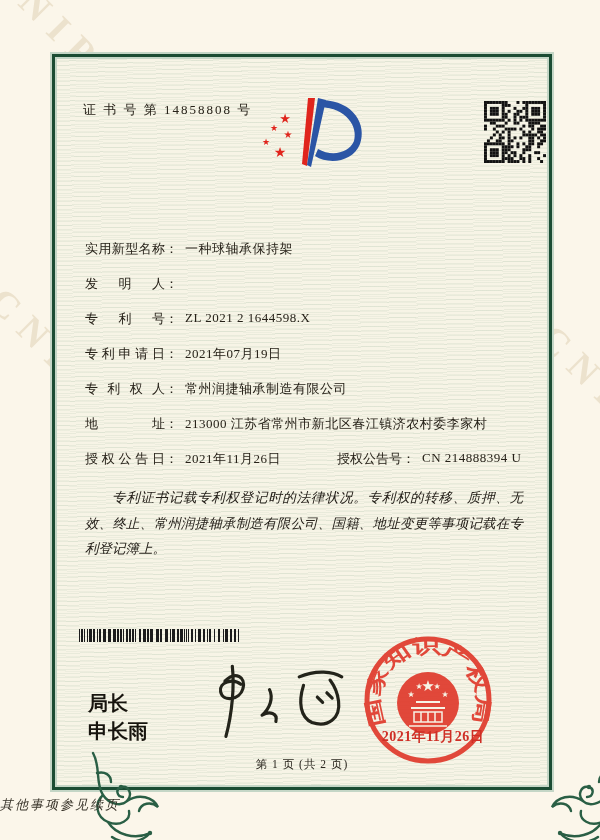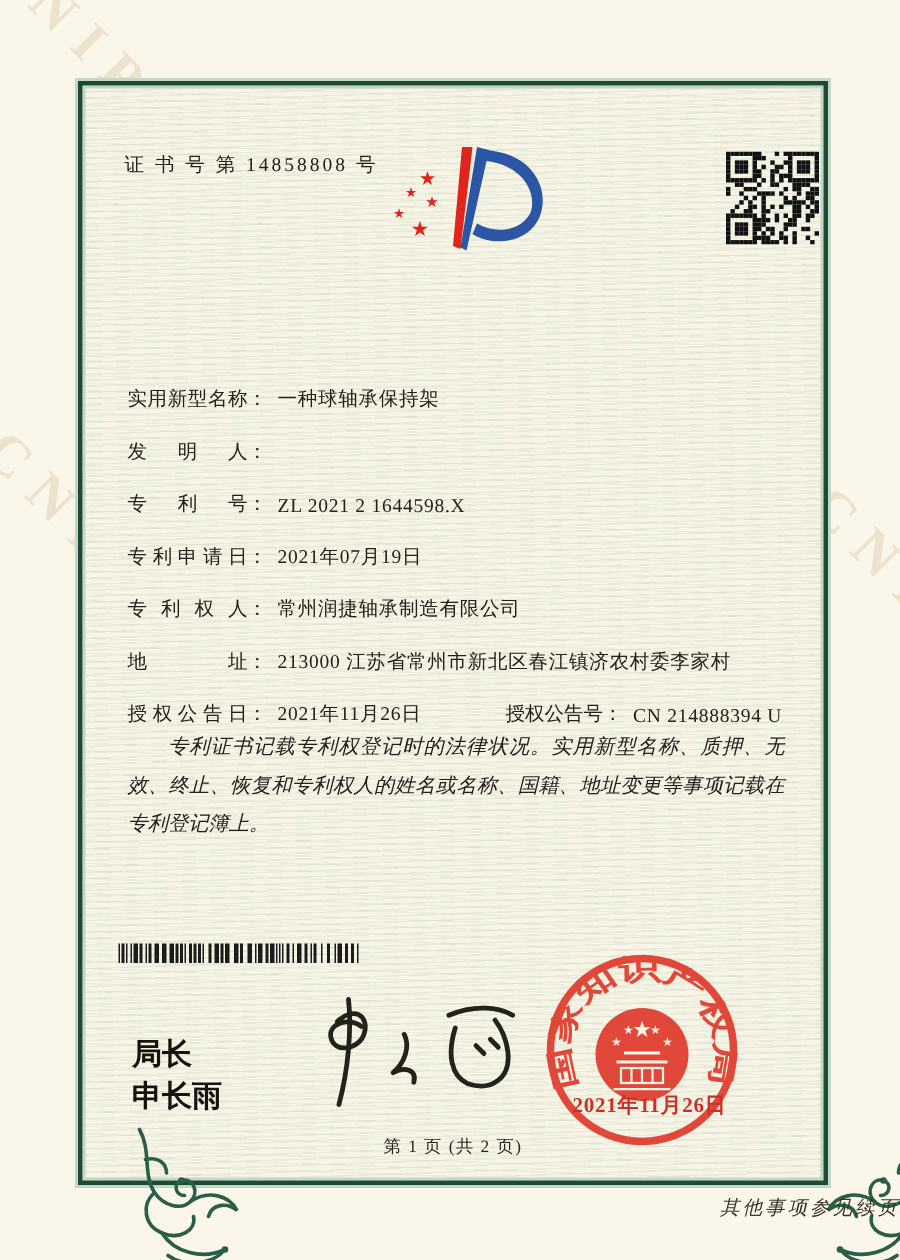--- a/index.html
+++ b/index.html
@@ -26,39 +26,39 @@
   }
   .cert-no{position:absolute;left:28px;top:44px;font-size:13px;letter-spacing:2px;}
   .logo{position:absolute;left:203px;top:30px;width:120px;height:88px;}
   .qr{position:absolute;left:429px;top:44px;width:62px;height:62px;}
   .qr svg{display:block;width:62px;height:62px;}
   .title{
     position:absolute;left:0;top:114px;width:100%;text-align:center;
     font-size:30px;font-weight:600;letter-spacing:7px;color:#17140e;
   }
   .fields{position:absolute;left:30px;top:183px;width:440px;font-size:13px;}
-  .frow{height:35px;display:flex;align-items:flex-end;white-space:nowrap;}
+  .frow{height:35px;display:flex;align-items:flex-start;white-space:nowrap;}
   .flabel{display:inline-block;width:80px;text-align:justify;text-align-last:justify;}
   .fcolon{display:inline-block;}
   .fvalue{margin-left:7px;letter-spacing:0.5px;}
   .fvalue.fixed{display:inline-block;width:152px;margin-left:7px;}
   .paras{position:absolute;left:30px;top:428px;width:438px;font-size:13.5px;
     line-height:25.5px;text-align:justify;font-style:italic;color:#25201a;}
   .paras p{margin:0;text-indent:2em;}
   .barcode{position:absolute;left:24px;top:572px;width:166px;height:13px;}
   .barcode i{position:absolute;top:0;bottom:0;background:#1c1c1c;}
   .director{position:absolute;left:33px;top:632px;font-size:20px;font-weight:bold;
     color:#17140e;line-height:28px;}
   .sig{position:absolute;left:138px;top:605px;width:170px;height:85px;}
   .seal{position:absolute;left:306px;top:576px;width:134px;height:134px;opacity:0.92;}
   .seal-date{position:absolute;left:310px;top:671px;width:136px;text-align:center;
     font-size:14px;font-weight:bold;color:#cf2f26;letter-spacing:0.5px;z-index:3;}
   .page-num{position:absolute;left:0;top:700px;width:100%;text-align:center;
     font-size:11.5px;letter-spacing:1px;color:#2a261e;}
-  .footer-note{position:absolute;left:0;top:796px;width:100%;text-align:right;z-index:1;
+  .footer-note{position:absolute;left:0;top:796px;width:100%;text-align:left;z-index:1;
     font-size:13px;font-style:italic;color:#39342a;letter-spacing:2px;}
   .ornament{position:absolute;z-index:2;width:84px;height:98px;}
   .orn-left{left:32px;top:692px;}
   .orn-right{left:484px;top:692px;transform:scaleX(-1);}
 </style>
 </head>
 <body>
 
 <div>
 
@@ -353,21 +353,21 @@
         <span class="flabel">授权公告日</span>
           <span class="fcolon">：</span>
           <span class="fvalue fixed">2021年11月26日</span>
           <span>授权公告号</span>
           <span class="fcolon">：</span>
           <span class="fvalue">CN 214888394 U</span>
       </div>
     </div>
 
     <div class="paras">
-      <p>专利证书记载专利权登记时的法律状况。实用新型名称、质押、无效、终止、恢复和专利权人的姓名或名称、国籍、地址变更等事项记载在专利登记簿上。</p>
+      <p>专利证书记载专利权登记时的法律状况。专利权的转移、质押、无效、终止、常州润捷轴承制造有限公司、国籍、地址变更等事项记载在专利登记簿上。</p>
     </div>
 
     <div class="barcode" id="barcode">
         <i style="left:0px;width:1px"></i>
         <i style="left:2px;width:2px"></i>
         <i style="left:5px;width:1px"></i>
         <i style="left:8px;width:1px"></i>
         <i style="left:10px;width:3px"></i>
         <i style="left:14px;width:2px"></i>
         <i style="left:18px;width:1px"></i>

